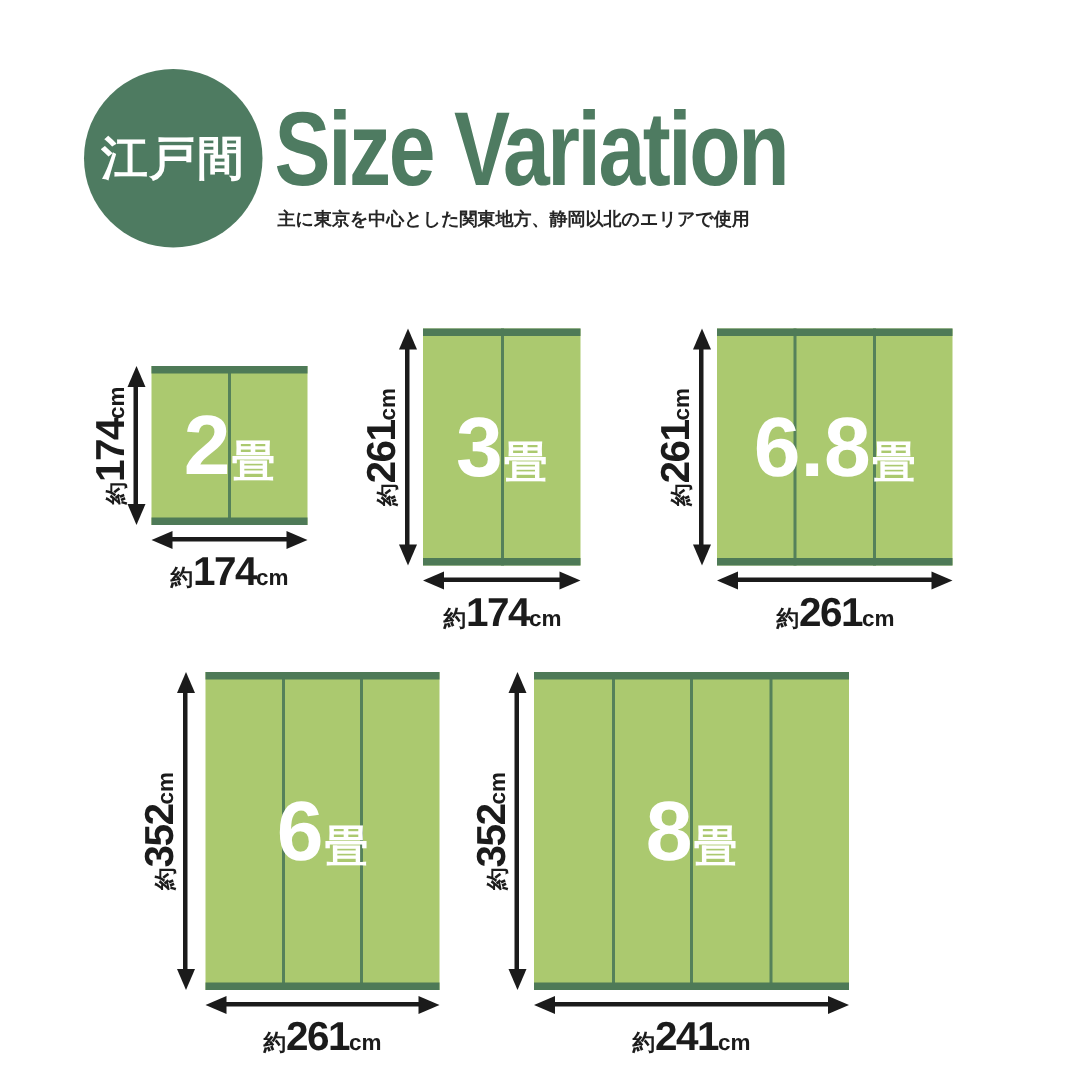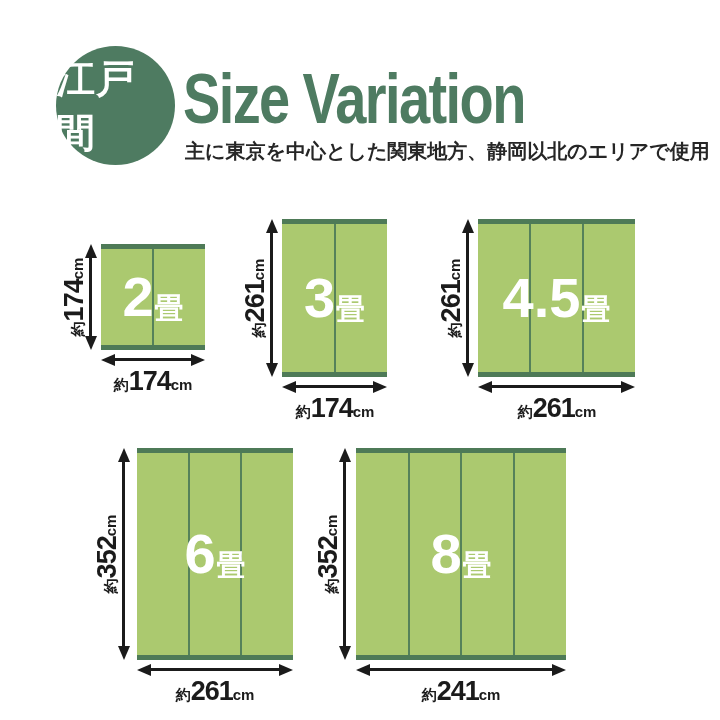--- a/index.html
+++ b/index.html
@@ -3,30 +3,30 @@
 <meta charset="utf-8">
 <style>
   html,body{margin:0;padding:0;background:#ffffff;}
   body{font-family:"Liberation Sans","DejaVu Sans",sans-serif;}
   #stage{position:relative;width:720px;height:720px;background:#fff;overflow:hidden;}
 
   
   .badge{
     position:absolute;left:56px;top:46px;width:119px;height:119px;border-radius:50%;
     background:var(--brand);display:flex;align-items:center;justify-content:center;
-    color:#fff;font-size:39px;font-weight:bold;letter-spacing:1px;
+    color:#fff;font-size:31px;font-weight:bold;letter-spacing:1px;
   }
   .title{
     position:absolute;left:183px;top:64px;color:var(--brand);
     font-size:70px;font-weight:bold;line-height:1;letter-spacing:-2px;white-space:nowrap;
     transform:scaleX(0.80);transform-origin:left top;
   }
   .subtitle{
     position:absolute;left:185px;top:138px;color:#262626;
-    font-size:20px;font-weight:bold;white-space:nowrap;letter-spacing:0px;
+    font-size:12px;font-weight:bold;white-space:nowrap;letter-spacing:0px;
   }
 
   
   .mat{
     position:absolute;background:var(--mat-body);
   }
   .edge{position:absolute;left:0;right:0;height:5px;background:var(--mat-edge);z-index:2;}
   .edge.top{top:0;} .edge.bottom{bottom:0;}
   .divider{position:absolute;top:0;bottom:0;width:2px;background:var(--mat-divider);transform:translateX(-50%);z-index:1;}
   .mat-label{
@@ -119,21 +119,21 @@
     <div class="arrow arrow-v" style="left:461px;top:219px;height:158px;">
         <i class="head-u"></i>
         <i class="shaft"></i>
         <i class="head-d"></i>
       </div>
     <div class="dim-label v" style="left:451px;top:298px;"><span class="approx">約</span><span class="val">261</span><span class="unit">cm</span></div>
     <div class="mat" style="left:478px;top:219px;width:157px;height:158px;">
       <div class="edge top"></div>
       <div class="edge bottom"></div>
       <div class="mat-label">
-          <span class="num">4.5</span>
+          <span class="num">6.8</span>
           <span class="jo">畳</span>
         </div>
     <div class="divider" style="left: 33.3333%;"></div>
         <div class="divider" style="left: 66.6667%;"></div>
       </div>
     <div class="arrow arrow-h" style="left:478px;top:380px;width:157px;">
         <i class="head-l"></i>
         <i class="shaft"></i>
         <i class="head-r"></i>
       </div>

